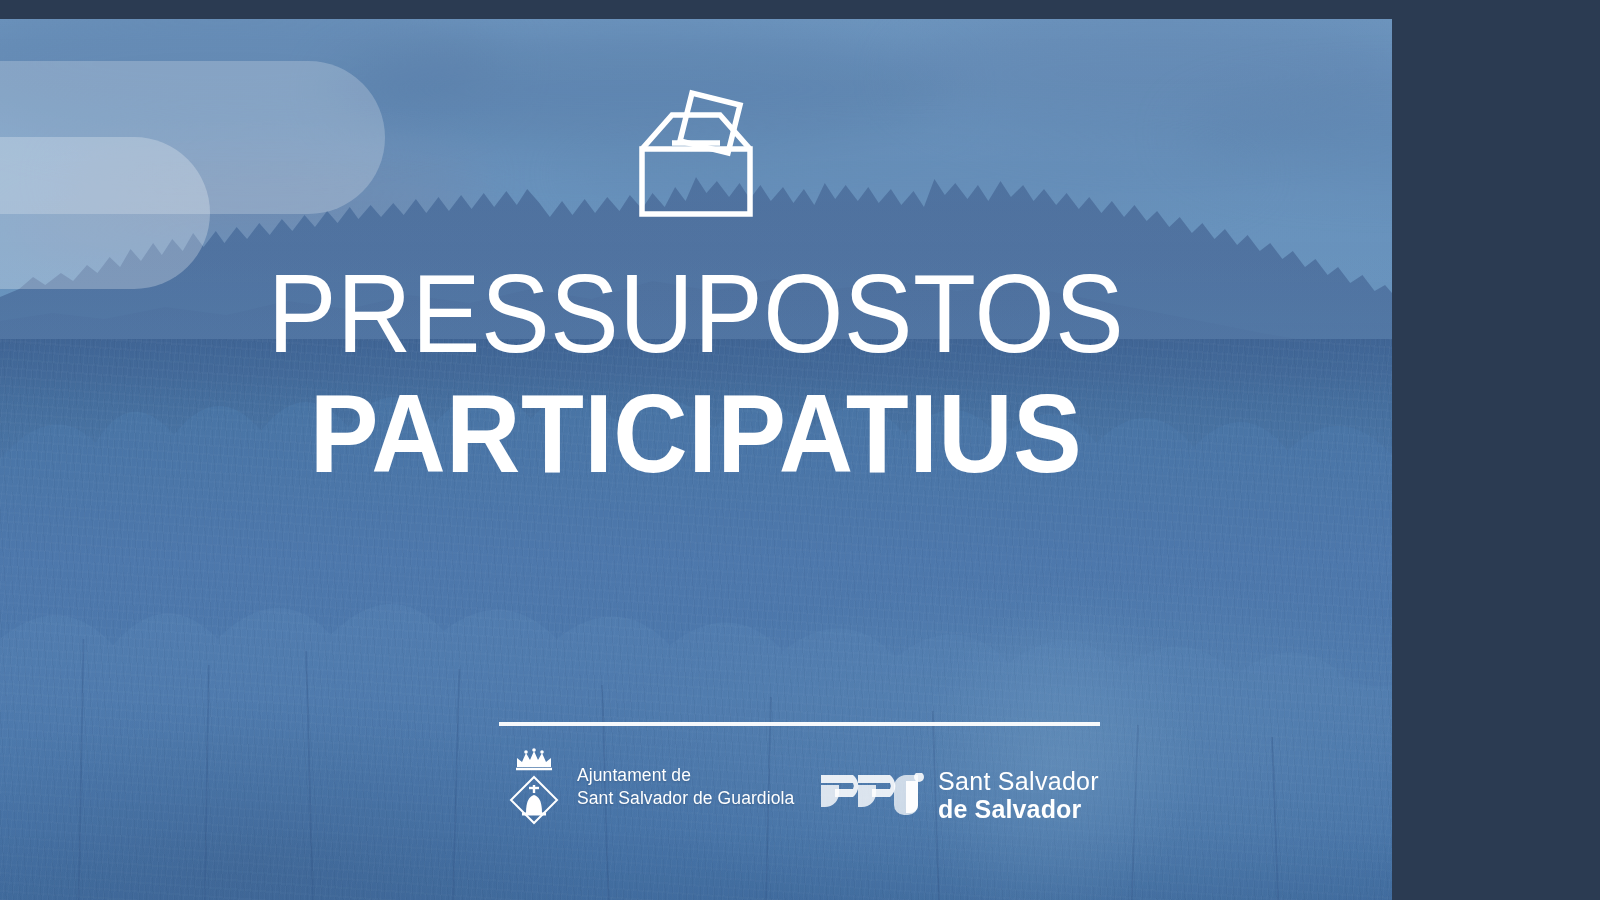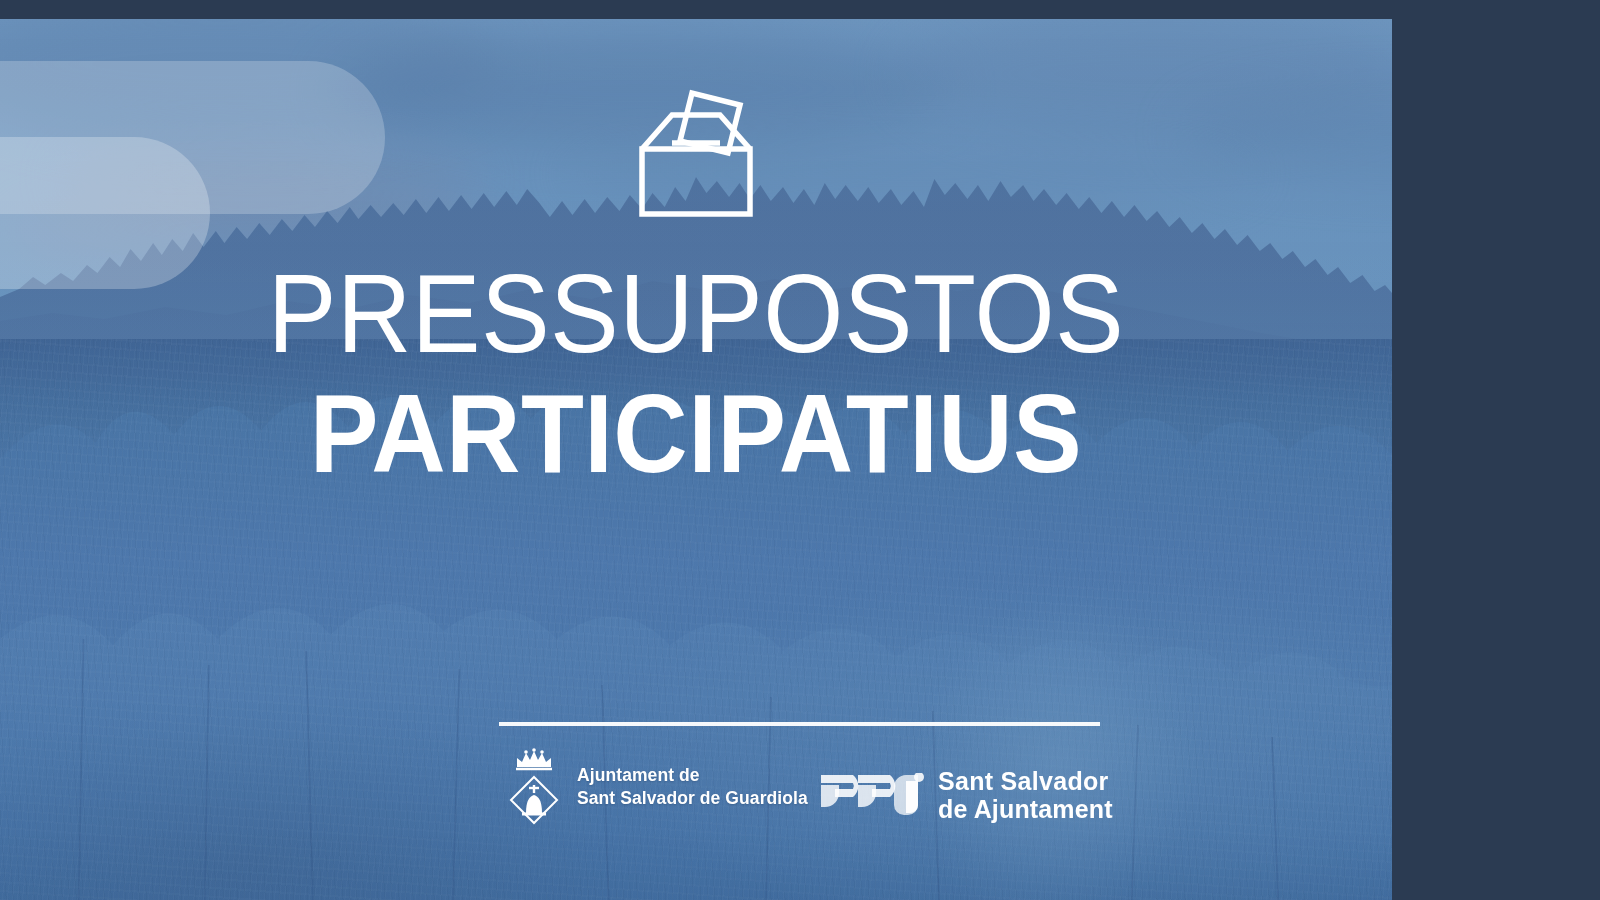--- a/index.html
+++ b/index.html
@@ -108,33 +108,33 @@
   
   .logos{position:absolute;left:0;right:0;top:726px;height:90px;}
 
   .ajuntament{
     position:absolute;left:505px;top:0;
     display:flex;align-items:center;gap:14px;
   }
   .aj-mark{width:58px;height:84px;position:relative;}
   .aj-mark svg{display:block;}
   .aj-text{
-    color:#fff;font-weight:700;font-size:17.5px;line-height:1.33;
+    color:#fff;font-weight:400;font-size:17.5px;line-height:1.33;
     letter-spacing:.005em;white-space:nowrap;
     text-shadow:0 1px 2px rgba(30,55,90,.30);
   }
 
   .ssg{
     position:absolute;left:820px;top:22px;
     display:flex;align-items:center;gap:13px;
   }
   .ssg-mark{width:105px;height:44px;}
   .ssg-mark svg{display:block;}
   .ssg-text{color:#fff;line-height:1.12;white-space:nowrap;}
-  .ssg-l1{font-size:25px;font-weight:700;letter-spacing:.012em;}
+  .ssg-l1{font-size:25px;font-weight:400;letter-spacing:.012em;}
   .ssg-l2{font-size:25px;letter-spacing:.006em;}
   .ssg-l2 .thin{font-weight:700;}
   .ssg-l2 .bold{font-weight:700;}
 </style>
 </head>
 <body>
 
 <div class="poster">
 
   <div class="bg">
@@ -291,19 +291,19 @@
               <path d="M38 12 H56 V20 A14 14 0 0 1 42 34 H38 Z" fill-opacity=".80"></path>
 
               <path d="M75 2 H98 V32 A10 10 0 0 1 88 42 H84 A10 10 0 0 1 74 32 V14 A12 12 0 0 1 86 2 Z" fill-opacity=".72"></path>
               <path d="M86 8 H98 V32 A8 8 0 0 1 90 40 H86 Z" fill-opacity=".95"></path>
               <circle cx="99" cy="4" r="5"></circle>
             </g>
           </svg>
         </div>
         <div class="ssg-text">
           <div class="ssg-l1">Sant Salvador</div>
-          <div class="ssg-l2"><span class="thin">de </span><span class="bold">Ajuntament</span></div>
+          <div class="ssg-l2"><span class="thin">de </span><span class="bold">Salvador</span></div>
         </div>
       </div>
 
     </div>
   </div>
 </div>
 
 </body></html>

